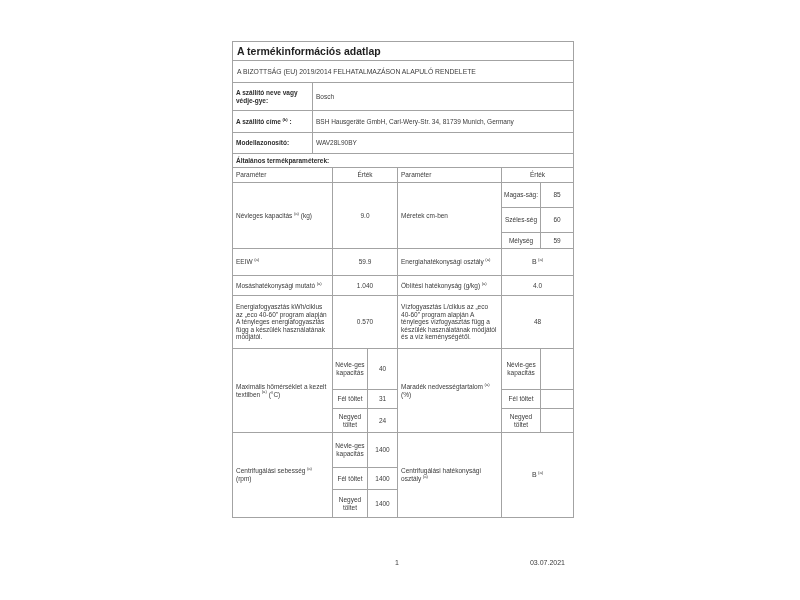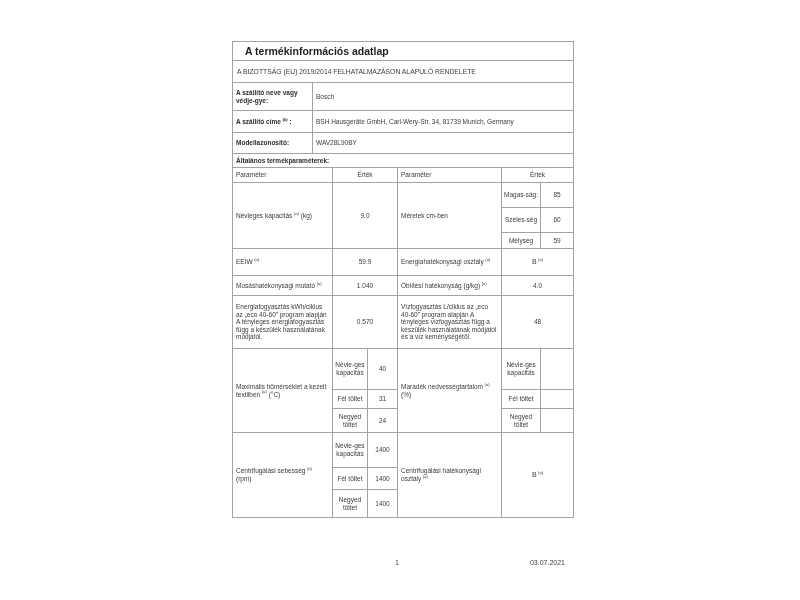--- a/index.html
+++ b/index.html
@@ -8,21 +8,21 @@
     font-family:"Liberation Sans","DejaVu Sans",sans-serif;color:#343434;
   }
   .doc{position:absolute;left:232px;top:41px;width:341px;}
   table{border-collapse:collapse;table-layout:fixed;width:341px;}
   td{
     border:1px solid #a3a3a3;font-size:6.5px;line-height:1.16;
     padding:1px 3px;vertical-align:middle;overflow:hidden;
     overflow-wrap:break-word;word-break:break-word;color:#3a3a3a;
   }
   .b{font-weight:bold;color:#2e2e2e;}
-  .title-cell{font-size:10.5px;font-weight:bold;color:#1f1f1f;padding:2px 12px;}
+  .title-cell{font-size:10.5px;font-weight:bold;color:#1f1f1f;padding:2px 4px;}
   .reg-cell{font-size:6.8px;padding:2px 4px;}
   .val{text-align:center;}
   .cls{font-size:7px;text-align:center;}
   sup{font-size:4.2px;line-height:0;vertical-align:super;margin-left:1.5px;}
   .sublabel{text-align:center;padding:1px 2px;}
   .footer-page{position:absolute;left:390px;top:559px;width:14px;text-align:center;font-size:7px;color:#3a3a3a;}
   .footer-date{position:absolute;left:515px;top:559px;width:50px;text-align:right;font-size:7px;color:#3a3a3a;}
   .mt{margin-top:-1px;}
 </style>
 </head>

